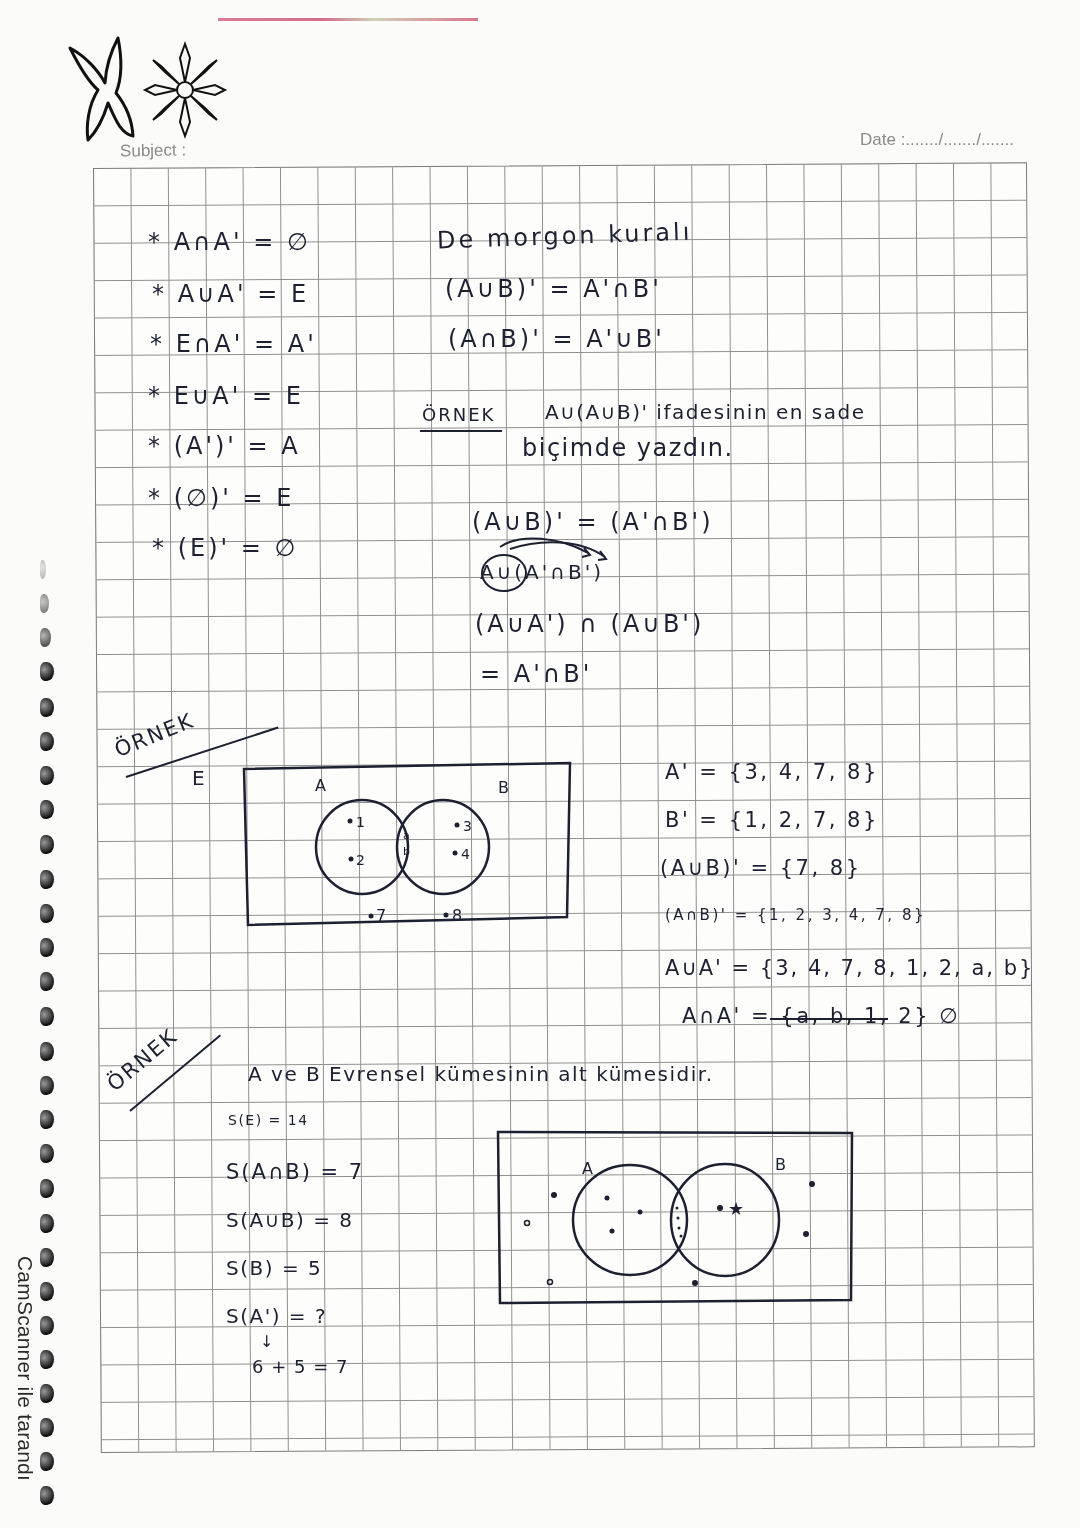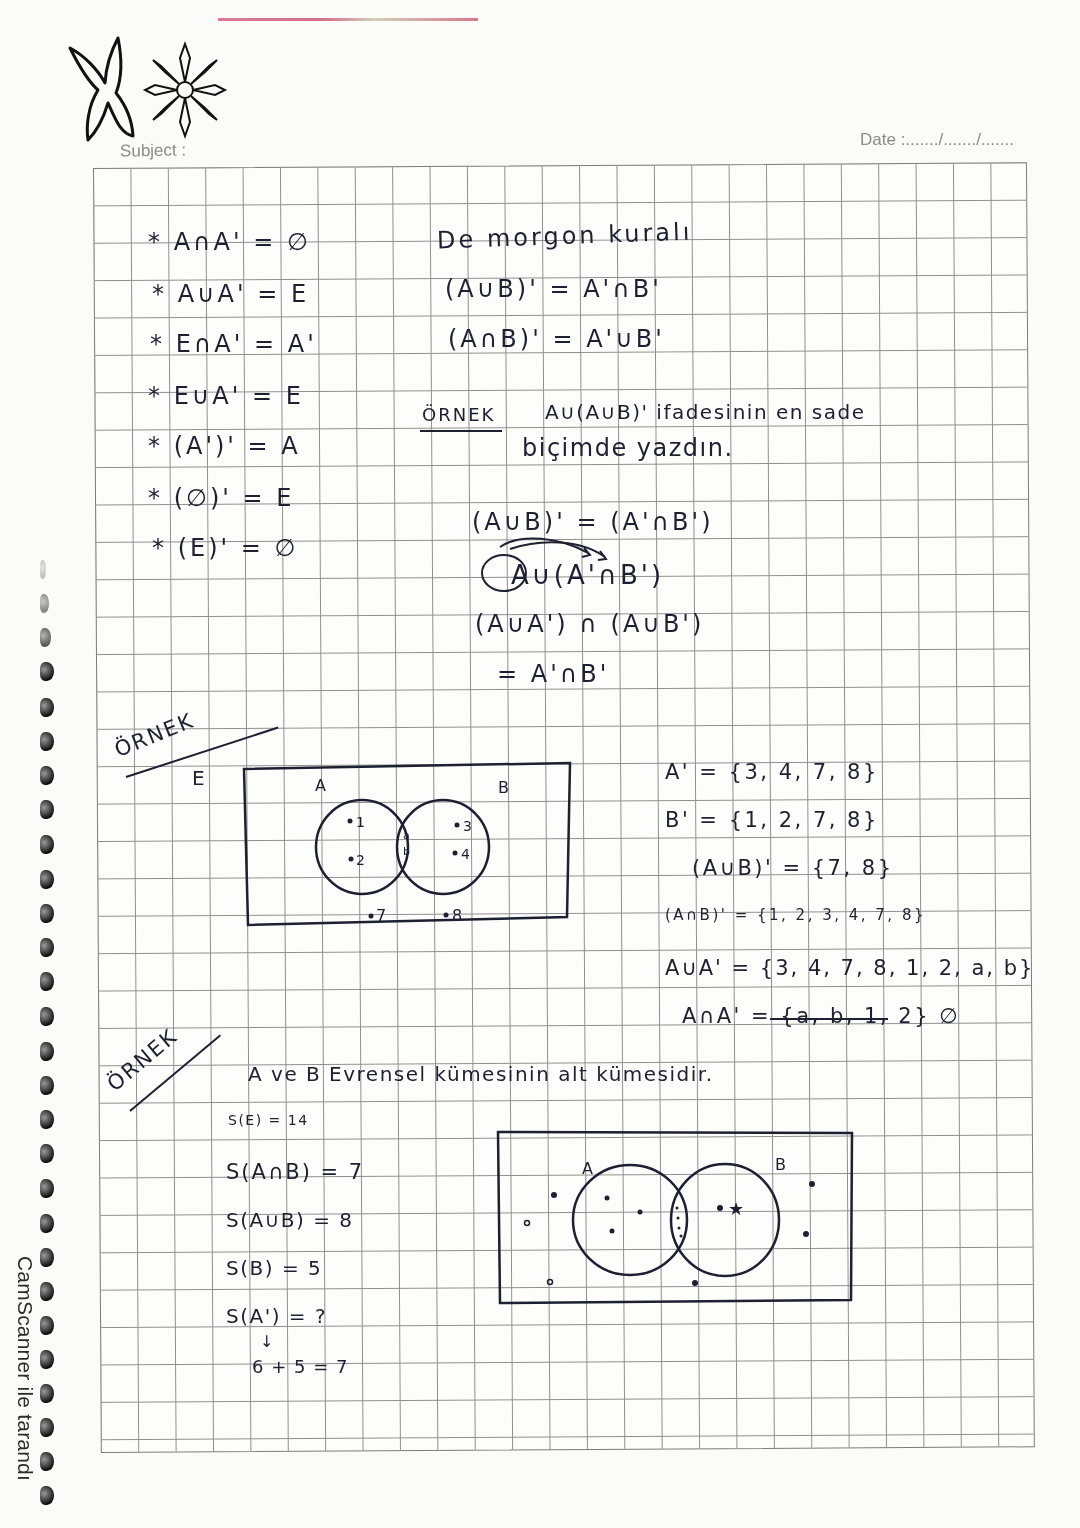--- a/index.html
+++ b/index.html
@@ -139,23 +139,23 @@
 <div class="hw" style="left:522px;top:434px;font-size:24px;letter-spacing:1.5px">biçimde yazdın.</div>
 
 <div class="hw" style="left:472px;top:508px;font-size:24px">(A∪B)' = (A'∩B')</div>
 <svg style="position:absolute;left:480px;top:535px;width:150px;height:60px">
   <path d="M20 12 C 40 -2, 80 2, 108 18" fill="none" stroke="#1c2030" stroke-width="2"></path>
   <path d="M30 14 C 60 4, 100 4, 125 22" fill="none" stroke="#1c2030" stroke-width="2"></path>
   <path d="M104 13 L110 20 L102 22" fill="none" stroke="#1c2030" stroke-width="2"></path>
   <path d="M120 16 L126 24 L118 25" fill="none" stroke="#1c2030" stroke-width="2"></path>
   <ellipse cx="24" cy="38" rx="22" ry="18" fill="none" stroke="#1c2030" stroke-width="2"></ellipse>
 </svg>
-<div class="hw" style="left:511px;top:560px;font-size:26px">A∪(A'∩B')</div>
+<div class="hw" style="left:480px;top:560px;font-size:20px">A∪(A'∩B')</div>
 <div class="hw" style="left:475px;top:610px;font-size:24px">(A∪A') ∩ (A∪B')</div>
-<div class="hw" style="left:497px;top:660px;font-size:24px">= A'∩B'</div>
+<div class="hw" style="left:480px;top:660px;font-size:24px">= A'∩B'</div>
 
 <div class="ornek" style="left:120px;top:738px;transform:rotate(-22deg);transform-origin:left bottom">ÖRNEK</div>
 <div class="uline" style="left:126px;top:776px;width:160px;transform:rotate(-18deg);transform-origin:left center"></div>
 
 <svg style="position:absolute;left:180px;top:755px;width:410px;height:200px">
   <text x="12" y="30" font-size="20">E</text>
   <path d="M64 14 L390 8 L387 162 L68 170 Z" fill="none" stroke="#1c2030" stroke-width="2.5"></path>
   <text x="135" y="36" font-size="16">A</text>
   <text x="318" y="38" font-size="16">B</text>
   <ellipse cx="182" cy="92" rx="46" ry="47" fill="none" stroke="#1c2030" stroke-width="2.5"></ellipse>
@@ -171,21 +171,21 @@
   <circle cx="275" cy="98" r="2.5" fill="#1c2030"></circle>
   <text x="281" y="104" font-size="14">4</text>
   <circle cx="191" cy="161" r="2.5" fill="#1c2030"></circle>
   <text x="196" y="166" font-size="16">7</text>
   <circle cx="266" cy="160" r="2.5" fill="#1c2030"></circle>
   <text x="272" y="166" font-size="16">8</text>
 </svg>
 
 <div class="hw" style="left:665px;top:760px;font-size:21px;letter-spacing:2.5px">A' = {3, 4, 7, 8}</div>
 <div class="hw" style="left:665px;top:808px;font-size:21px;letter-spacing:2.5px">B' = {1, 2, 7, 8}</div>
-<div class="hw" style="left:692px;top:856px;font-size:21px;letter-spacing:2.5px">(A∪B)' = {7, 8}</div>
+<div class="hw" style="left:660px;top:856px;font-size:21px;letter-spacing:2.5px">(A∪B)' = {7, 8}</div>
 <div class="hw" style="left:665px;top:906px;font-size:15px;letter-spacing:2.5px">(A∩B)' = {1, 2, 3, 4, 7, 8}</div>
 <div class="hw" style="left:665px;top:956px;font-size:21px;letter-spacing:2px">A∪A' = {3, 4, 7, 8, 1, 2, a, b}</div>
 <div class="hw" style="left:682px;top:1004px;font-size:21px;letter-spacing:2.5px">A∩A' = {a, b, 1, 2}  ∅</div>
 <div style="position:absolute;left:770px;top:1018px;width:118px;height:2px;background:#1c2030"></div>
 
 <div class="ornek" style="left:118px;top:1072px;transform:rotate(-40deg);transform-origin:left bottom">ÖRNEK</div>
 <div class="uline" style="left:130px;top:1110px;width:118px;transform:rotate(-40deg);transform-origin:left center"></div>
 <div class="hw" style="left:248px;top:1062px;font-size:20px;letter-spacing:1.5px">A ve B Evrensel kümesinin alt kümesidir.</div>
 
 <div class="hw" style="left:228px;top:1112px;font-size:14px;letter-spacing:1.5px">S(E) = 14</div>

